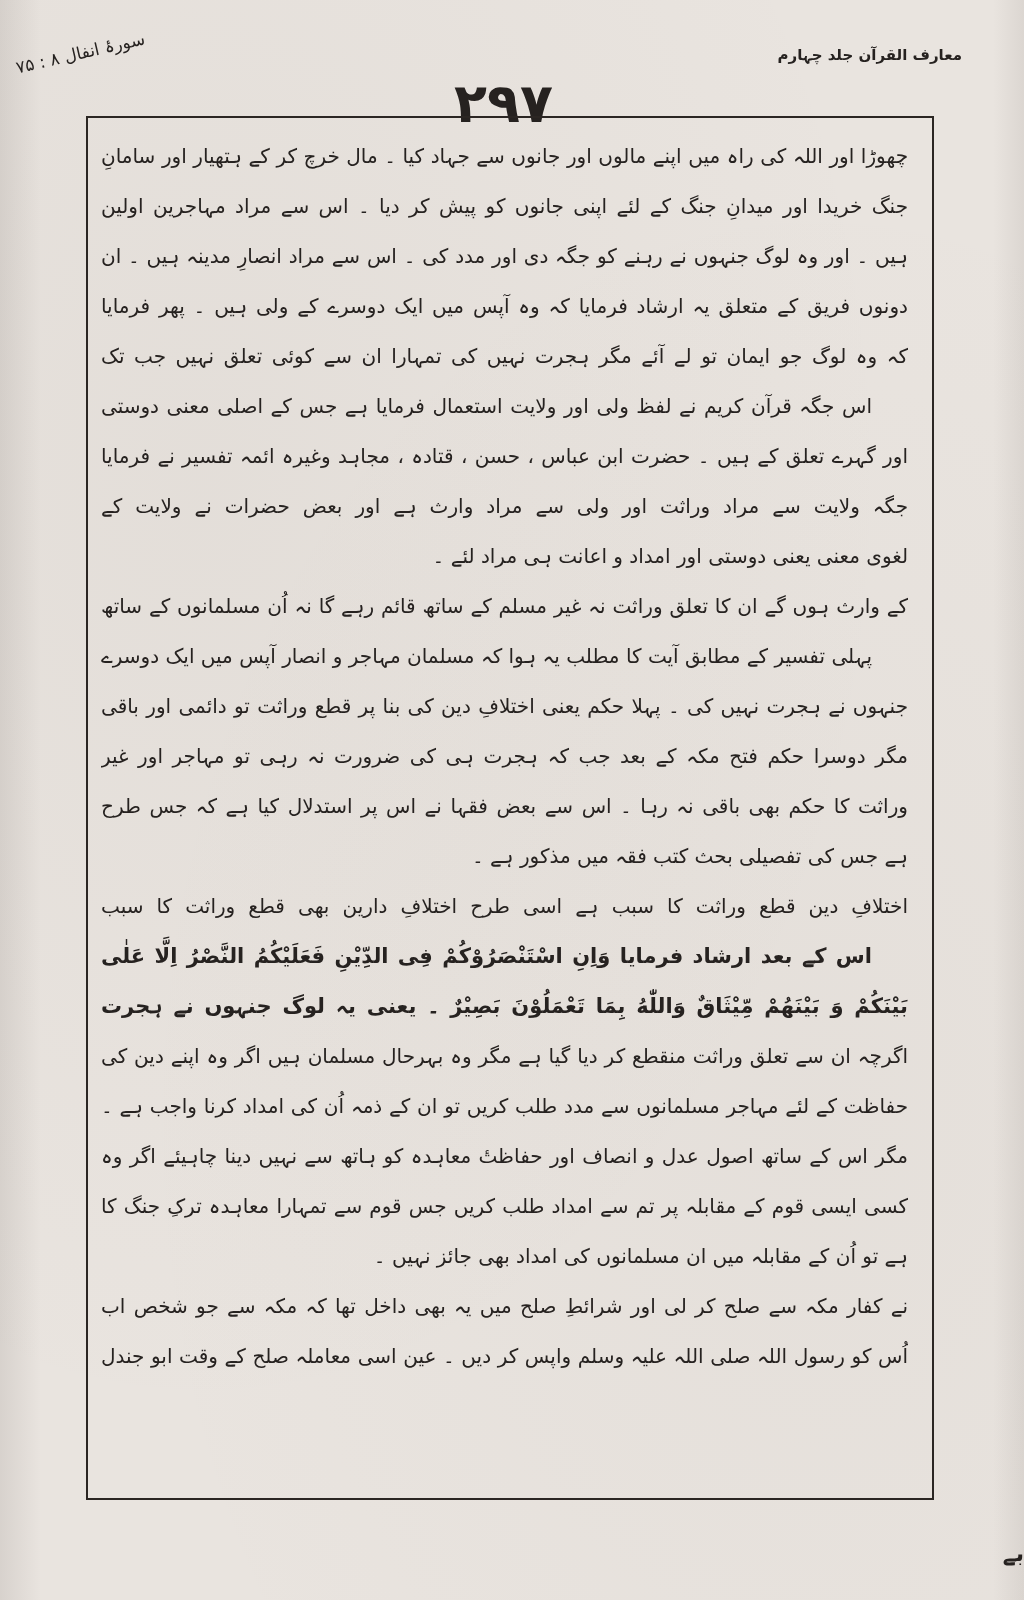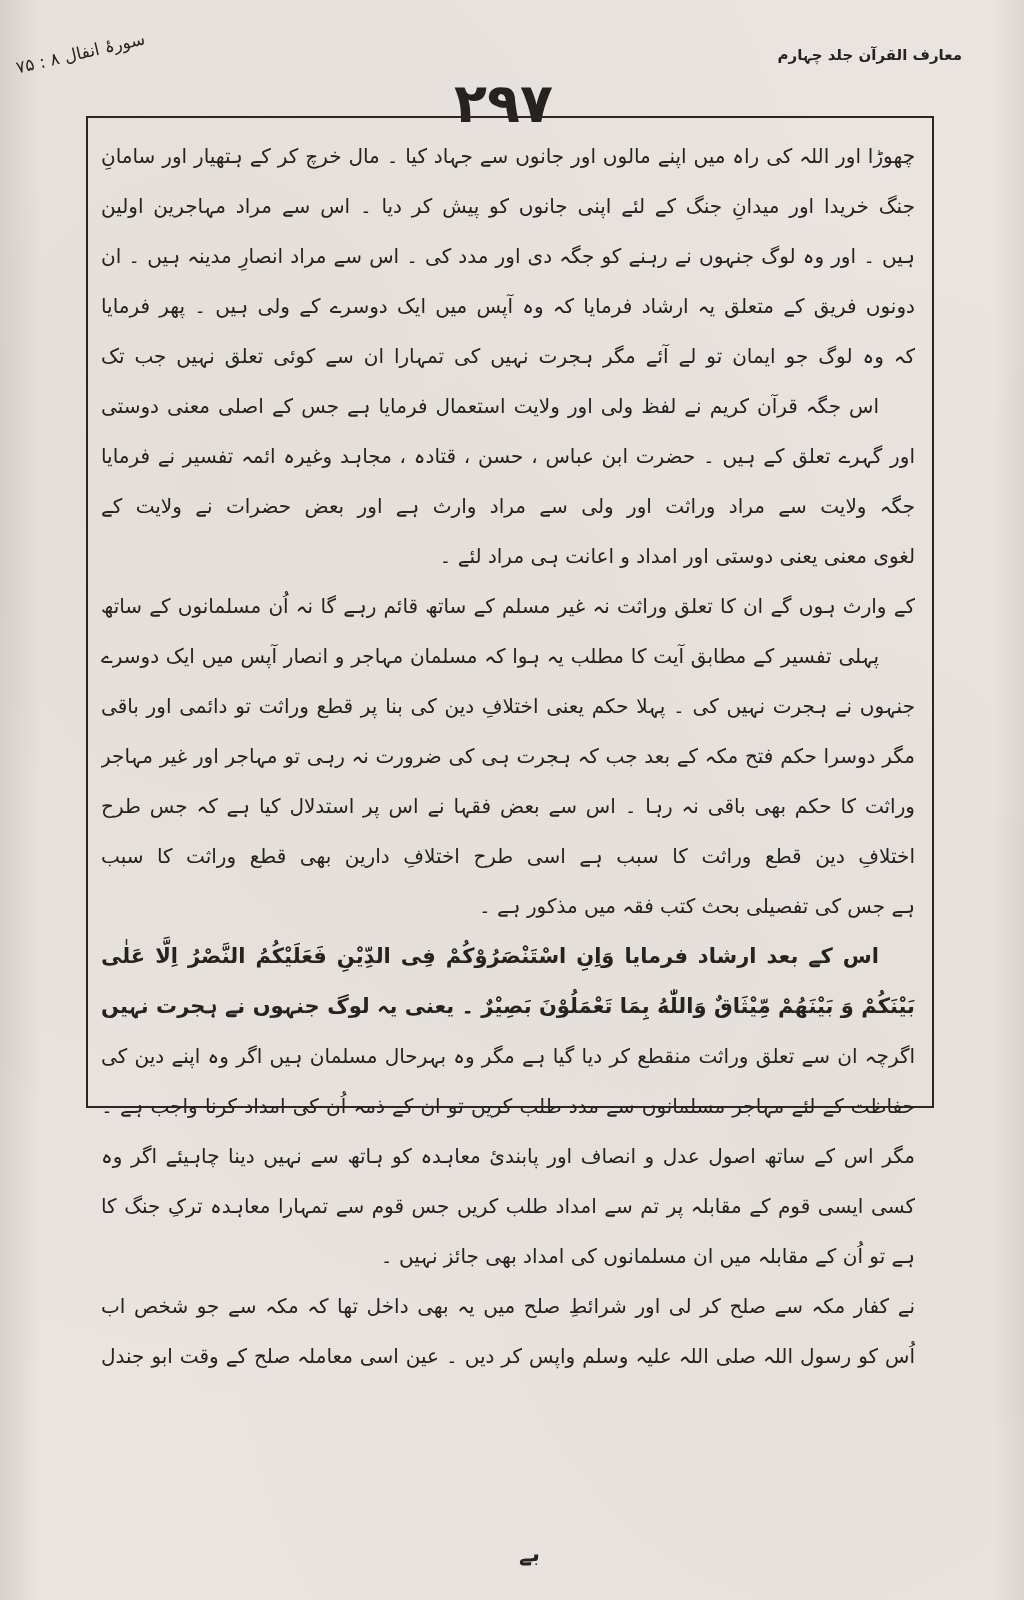--- a/index.html
+++ b/index.html
@@ -35,42 +35,42 @@
   .surah-ref{
     position:absolute;top:58px;left:14px;
     font-size:17px;
     transform:rotate(-13deg);
     transform-origin:left top;
     direction:rtl;
   }
   .frame{
     position:absolute;
     left:86px;top:116px;
-    width:848px;height:992px;
+    width:848px;height:1384px;
     border:2.5px solid #2b2623;
     box-sizing:border-box;
-    padding:13px 17px 0 13px;
+    padding:13px 24px 0 13px;
     background:rgba(255,255,255,0.0);
   }
   .line{
     direction:rtl;
     font-size:20px;
     height:50px;
     line-height:50px;
     text-align:justify;
     text-align-last:justify;
     overflow:hidden;
     white-space:normal;
   }
   .line.indent{padding-right:36px;}
   .line.short{text-align:right;text-align-last:right;}
   .line.bold{font-weight:bold;font-size:21px;}
   .footer-catchword{
     position:absolute;bottom:34px;left:0;right:0;
-    text-align:center;
+    text-align:right;
     font-size:22px;font-weight:bold;
     direction:rtl;
     margin-left:35px;
   }
 </style>
 </head>
 <body>
 
 <div class="paper-texture"></div>
 
@@ -89,27 +89,27 @@
       <div class="line">کہ وہ لوگ جو ایمان تو لے آئے مگر ہجرت نہیں کی تمہارا ان سے کوئی تعلق نہیں جب تک</div>
       <div class="line indent">اس جگہ قرآن کریم نے لفظ ولی اور ولایت استعمال فرمایا ہے جس کے اصلی معنی دوستی</div>
       <div class="line">اور گہرے تعلق کے ہیں ۔ حضرت ابن عباس ، حسن ، قتادہ ، مجاہد وغیرہ ائمہ تفسیر نے فرمایا کہ اس</div>
       <div class="line">جگہ ولایت سے مراد وراثت اور ولی سے مراد وارث ہے اور بعض حضرات نے ولایت کے</div>
       <div class="line short">لغوی معنی یعنی دوستی اور امداد و اعانت ہی مراد لئے ۔</div>
       <div class="line">کے وارث ہوں گے ان کا تعلق وراثت نہ غیر مسلم کے ساتھ قائم رہے گا نہ اُن مسلمانوں کے ساتھ</div>
       <div class="line indent">پہلی تفسیر کے مطابق آیت کا مطلب یہ ہوا کہ مسلمان مہاجر و انصار آپس میں ایک دوسرے</div>
       <div class="line">جنہوں نے ہجرت نہیں کی ۔ پہلا حکم یعنی اختلافِ دین کی بنا پر قطع وراثت تو دائمی اور باقی رہا</div>
       <div class="line">مگر دوسرا حکم فتح مکہ کے بعد جب کہ ہجرت ہی کی ضرورت نہ رہی تو مہاجر اور غیر مہاجر میں قطع</div>
       <div class="line">وراثت کا حکم بھی باقی نہ رہا ۔ اس سے بعض فقہا نے اس پر استدلال کیا ہے کہ جس طرح</div>
+      <div class="line short">ہے جس کی تفصیلی بحث کتب فقہ میں مذکور ہے ۔</div>
       <div class="line">اختلافِ دین قطع وراثت کا سبب ہے اسی طرح اختلافِ دارین بھی قطع وراثت کا سبب</div>
-      <div class="line short">ہے جس کی تفصیلی بحث کتب فقہ میں مذکور ہے ۔</div>
       <div class="line indent bold">اس کے بعد ارشاد فرمایا وَاِنِ اسْتَنْصَرُوْكُمْ فِی الدِّیْنِ فَعَلَیْكُمُ النَّصْرُ اِلَّا عَلٰی قَوْمٍ</div>
       <div class="line bold">بَیْنَكُمْ وَ بَیْنَهُمْ مِّیْثَاقٌ وَاللّٰهُ بِمَا تَعْمَلُوْنَ بَصِیْرٌ ۔ یعنی یہ لوگ جنہوں نے ہجرت نہیں کی</div>
       <div class="line">اگرچہ ان سے تعلق وراثت منقطع کر دیا گیا ہے مگر وہ بہرحال مسلمان ہیں اگر وہ اپنے دین کی</div>
       <div class="line">حفاظت کے لئے مہاجر مسلمانوں سے مدد طلب کریں تو ان کے ذمہ اُن کی امداد کرنا واجب ہے ۔</div>
-      <div class="line">مگر اس کے ساتھ اصول عدل و انصاف اور پابندیٔ معاہدہ کو ہاتھ سے نہیں دینا چاہیئے اگر وہ</div>
+      <div class="line">مگر اس کے ساتھ اصول عدل و انصاف اور حفاظتٔ معاہدہ کو ہاتھ سے نہیں دینا چاہیئے اگر وہ</div>
       <div class="line">کسی ایسی قوم کے مقابلہ پر تم سے امداد طلب کریں جس قوم سے تمہارا معاہدہ ترکِ جنگ کا ہو چکا</div>
       <div class="line short">ہے تو اُن کے مقابلہ میں ان مسلمانوں کی امداد بھی جائز نہیں ۔</div>
       <div class="line">نے کفار مکہ سے صلح کر لی اور شرائطِ صلح میں یہ بھی داخل تھا کہ مکہ سے جو شخص اب مدینہ جائے</div>
       <div class="line">اُس کو رسول اللہ صلی اللہ علیہ وسلم واپس کر دیں ۔ عین اسی معاملہ صلح کے وقت ابو جندل جن کو</div>
     </div>
 </div>
 
 <div class="footer-catchword">بے</div>
 
 </body></html>

